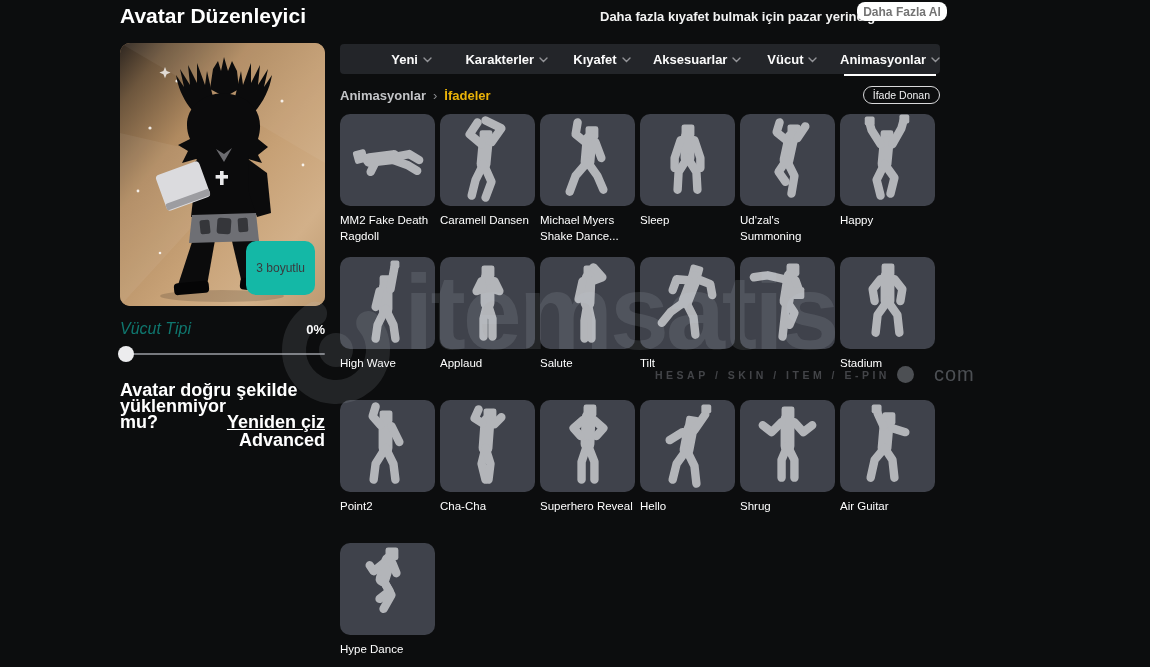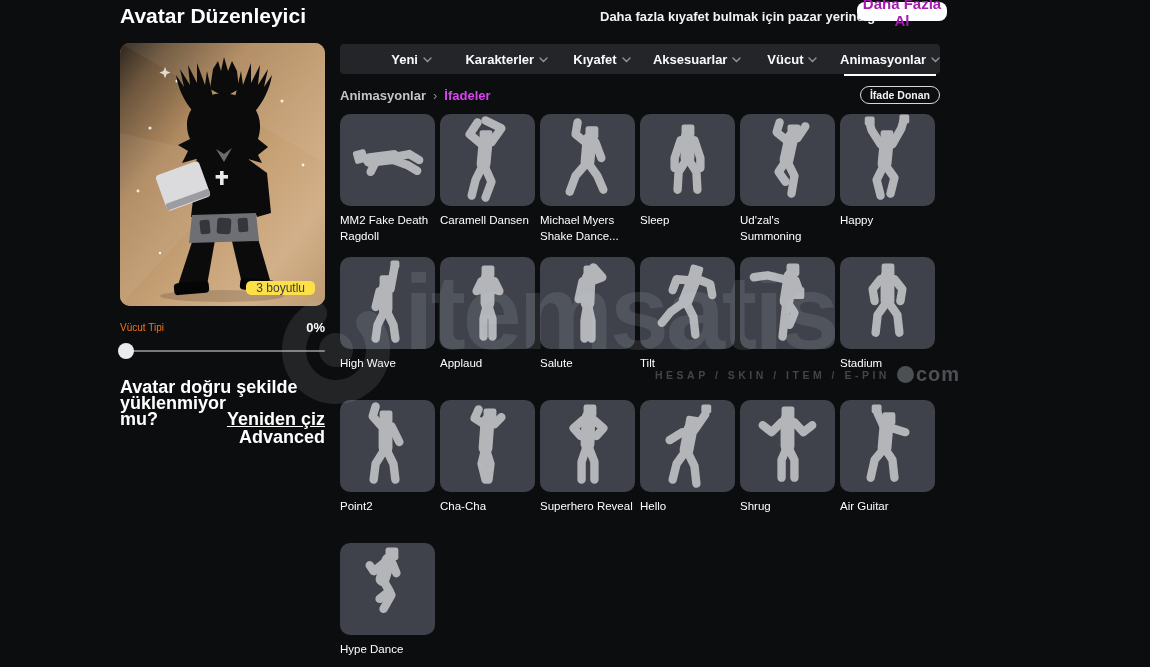--- a/index.html
+++ b/index.html
@@ -14,40 +14,40 @@
   .page { position:relative; width:1150px; height:667px; }
 
   
   .page-title {
     position:absolute; left:120px; top:4px;
     font-size:21px; font-weight:700; color:#fff;
   }
   .promo-text { font-size:13px; font-weight:700; color:#f2f2f2; white-space:nowrap; }
   .buy-btn {
     position:absolute; left:857px; top:2px; width:90px; height:19px;
-    background:#fff; color:#a21caf; border:none; border-radius:8px;
-    font-size:15px; font-weight:700; font-family:"Liberation Sans",sans-serif;
+    background:#fff; color:#737373; border:none; border-radius:8px;
+    font-size:12px; font-weight:700; font-family:"Liberation Sans",sans-serif;
     cursor:pointer; display:flex; align-items:center; justify-content:center;
   }
 
   
   .left-col { position:absolute; left:120px; top:43px; width:210px; }
   .preview {
     position:relative; width:205px; height:263px; border-radius:10px; overflow:hidden;
     background:#b08a60;
   }
   .badge-3d {
     position:absolute; right:10px; bottom:11px;
-    background:#fde047; color:#3a3b3e; border-radius:5px;
-    font-size:12px; font-weight:400; padding:0 10px; line-height:14px;
+    background:#14b8a6; color:#3a3b3e; border-radius:10px;
+    font-size:12px; font-weight:400; padding:20px 10px; line-height:14px;
   }
   .bodytype-row {
     width:205px; margin-top:14px; display:flex; justify-content:space-between; align-items:center;
   }
-  .bodytype-label { font-size:10px; font-weight:400; color:#f97316; }
+  .bodytype-label { font-size:16px; font-weight:400; color:#0f766e;font-style:italic; }
   .bodytype-value { font-size:13px; font-weight:700; color:#fff; }
   .slider { position:relative; width:205px; height:16px; margin-top:8px; cursor:pointer; }
   .slider-track { position:absolute; left:0; right:0; top:7px; height:2px; background:#77797e; border-radius:2px; }
   .slider-thumb {
     position:absolute; left:-2px; top:0; width:16px; height:16px; border-radius:50%;
     background:#ececee; cursor:grab;
   }
   .help-block { width:205px; margin-top:20px; font-size:18px; font-weight:700; line-height:16px; }
   .help-line2 { display:flex; justify-content:space-between; align-items:flex-start; }
   .redraw-link { color:#fff; text-decoration:underline; cursor:pointer; }
@@ -67,24 +67,24 @@
   .tab .chev { display:inline-flex; opacity:.75; margin-top:2px; }
   .tab.active::after {
     content:""; position:absolute; left:4px; right:4px; bottom:-2px; height:2px; background:#fff;
   }
   .crumb-row {
     margin-top:12px; height:18px; display:flex; align-items:center; justify-content:space-between;
   }
   .crumbs { display:flex; align-items:center; gap:7px; font-size:13px; font-weight:700; }
   .crumb-root { color:#c3c4c7; cursor:pointer; }
   .crumb-sep { color:#8b8c90; font-weight:400; font-size:13px; }
-  .crumb-current { color:#d946ef; }
+  .crumb-current { color:#eab308; }
   .equip-btn {
     background:transparent; color:#f1f1f2; border:1px solid #d8d8da; border-radius:10px;
-    font-size:10.5px; font-weight:700; font-family:"Liberation Sans",sans-serif;
+    font-size:10.5px; font-weight:400; font-family:"Liberation Sans",sans-serif;
     padding:2px 9px; height:18px; cursor:pointer; display:flex; align-items:center;
   }
   .grid {
     margin-top:10px;
     display:grid; grid-template-columns:repeat(6,95px);
     column-gap:5px; row-gap:9px;
   }
   .cell { width:95px; }
   .tile {
     width:95px; height:92px; background:#3f424b; border-radius:10px;
@@ -103,21 +103,21 @@
     font-size:106px; font-weight:700; letter-spacing:-3px;
     color:rgba(200,205,215,0.13);
   }
   .wm-caption-row {
     position:absolute; left:655px; top:363px;
     display:flex; align-items:center;
     color:rgba(182,187,197,0.32);
   }
   .wm-caption { font-size:10.5px; font-weight:700; letter-spacing:3.5px; }
   .wm-dot { width:17px; height:17px; border-radius:50%; background:rgba(182,187,197,0.38); margin-left:7px; }
-  .wm-tld { font-size:20px; font-weight:700; letter-spacing:1px; color:rgba(182,187,197,0.38); margin-left:2px; }
+  .wm-tld { font-size:20px; font-weight:400; letter-spacing:1px; color:rgba(182,187,197,0.38); margin-left:20px; }
 </style>
 </head>
 <body>
 
 <div class="page">
 
   <h1 class="page-title">Avatar Düzenleyici</h1>
   <div class="promo-text" style="position:absolute; left:600px; top:9px;">Daha fazla kıyafet bulmak için pazar yerine göz at!</div>
   <button class="buy-btn">Daha Fazla Al</button>
 

